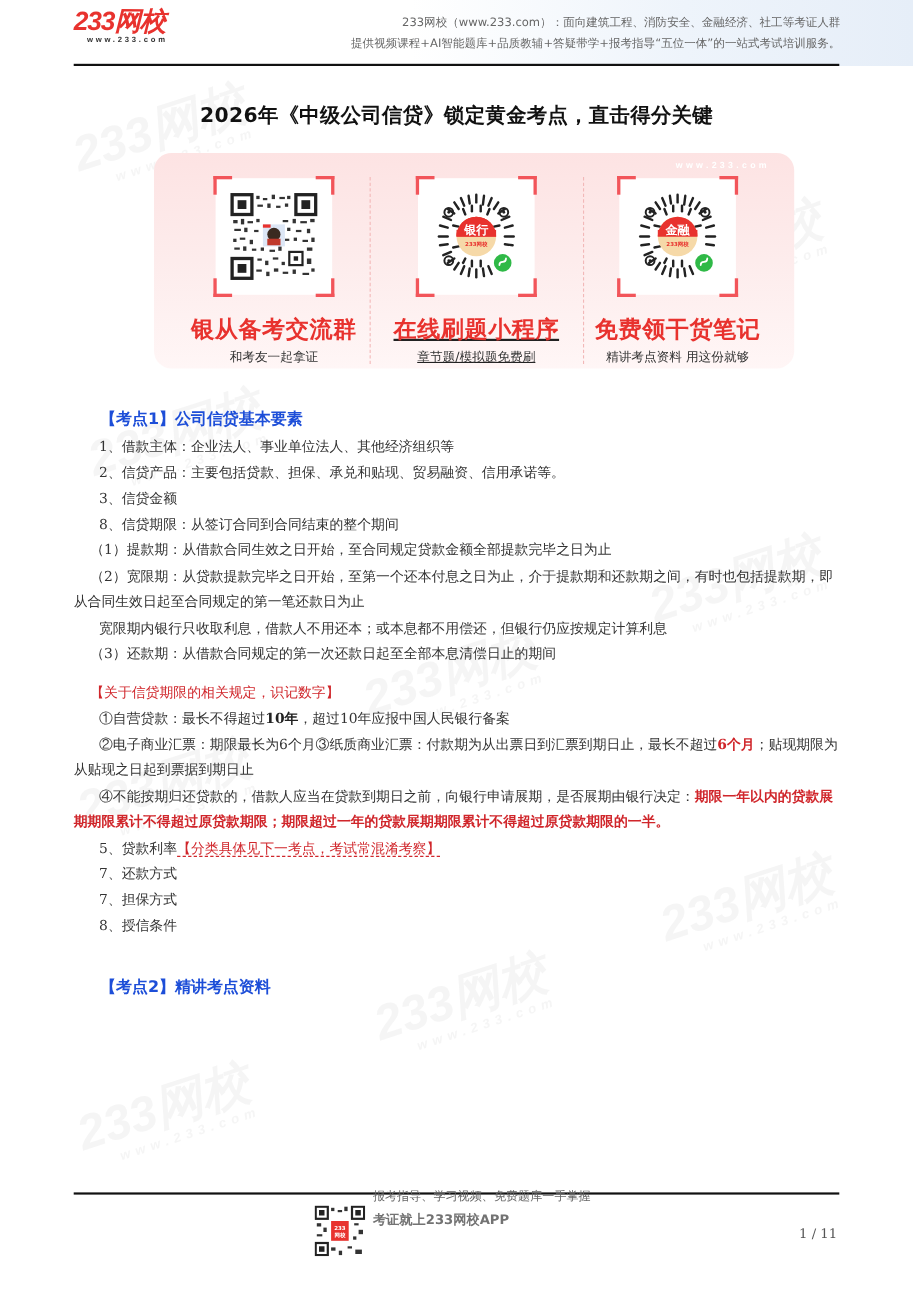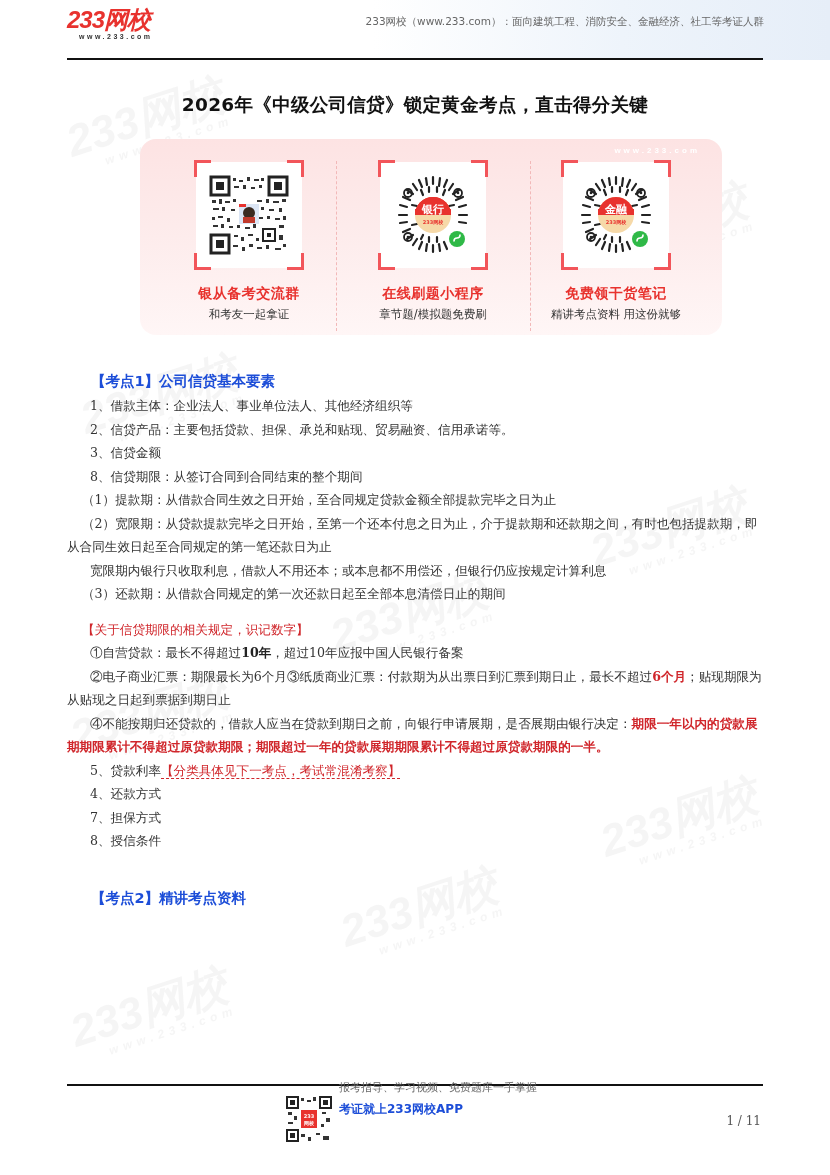--- a/index.html
+++ b/index.html
@@ -28,50 +28,51 @@
   .banner-url { position: absolute; right: 22px; top: 7px; font-size: 8px; letter-spacing: 3px; color: #ffffff; font-family: "Liberation Sans", sans-serif; font-weight: bold; }
   .banner-sep { position: absolute; top: 22px; height: 170px; width: 0; border-left: 1px dashed #f2b8b8; }
   .card { position: absolute; top: 23px; width: 180px; text-align: center; }
   .qr-frame { position: relative; margin: 0 auto; width: 106px; height: 106px; background: #fff; }
   .corner { position: absolute; width: 14px; height: 14px; border-color: #f2555a; border-style: solid; border-width: 0; }
   .c-tl { left: -2px; top: -2px; border-top-width: 3px; border-left-width: 3px; }
   .c-tr { right: -2px; top: -2px; border-top-width: 3px; border-right-width: 3px; }
   .c-bl { left: -2px; bottom: -2px; border-bottom-width: 3px; border-left-width: 3px; }
   .c-br { right: -2px; bottom: -2px; border-bottom-width: 3px; border-right-width: 3px; }
   .qr-inner { position: absolute; left: 13px; top: 13px; width: 80px; height: 80px; }
-  .card-title { margin-top: 17px; font-family: "DejaVu Sans", sans-serif; font-weight: bold; font-size: 14px; color: #e8322e; letter-spacing: 0.5px; }
+  .card-title { margin-top: 17px; font-family: "DejaVu Sans", sans-serif; font-weight: bold; font-size: 21px; color: #e8322e; letter-spacing: 0.5px; }
   .card-sub { margin-top: 4px; font-family: "DejaVu Sans", sans-serif; font-size: 11.5px; color: #333; }
 
   
   .content { position: absolute; left: 67px; top: 368px; width: 696px; font-family: "DejaVu Serif", "Liberation Serif", serif; font-size: 12.6px; color: #333; line-height: 23.5px; }
   .section-heading { font-family: "DejaVu Sans", sans-serif; font-weight: bold; font-size: 14.5px; color: #1d4ed8; padding-left: 24px; height: 26px; line-height: 26px; }
   .line { text-indent: 23px; }
   .line.indent-paren { text-indent: 15px; }
   .red { color: #d0262b; margin-top: 12px; }
   .red-bold { color: #d0262b; font-weight: bold; }
   .bold { font-weight: bold; color: #222; }
   .dotted-u { border-bottom: 1px dashed #d0262b; }
 
   
   .footer-rule { position: absolute; left: 67px; top: 1084px; width: 696px; height: 2px; background: #111; }
   .footer-qr { position: absolute; left: 286px; top: 1096px; width: 46px; height: 46px; }
-  .footer-title { position: absolute; left: 339px; top: 1101px; font-family: "DejaVu Sans", sans-serif; font-weight: bold; font-size: 12px; color: #1d4ed8; }
+  .footer-title { position: absolute; left: 339px; top: 1101px; font-family: "DejaVu Sans", sans-serif; font-weight: bold; font-size: 12px; color: #737373; }
   .footer-sub { position: absolute; left: 339px; top: 1080px; font-family: Liberation Serif, serif; font-size: 11px; color: #666; }
   .page-num { position: absolute; right: 69px; top: 1114px; font-family: "DejaVu Serif", serif; font-size: 12px; color: #555; }
 </style>
 </head>
 <body>
 
 <div class="header">
   <div class="logo">
     <div class="logo-main">233网校</div>
     <div class="logo-sub">www.233.com</div>
   </div>
   <div class="header-text">
     <div>233网校（www.233.com）：面向建筑工程、消防安全、金融经济、社工等考证人群</div>
+    <div>提供视频课程+AI智能题库+品质教辅+答疑带学+报考指导“五位一体”的一站式考试培训服务。</div>
   </div>
 </div>
 <div class="header-rule"></div>
 
 <div class="wm" style="left:66px;top:95px;">
     <div class="big">233网校</div>
     <div class="small">www.233.com</div>
   </div>
 <div class="wm" style="left:590px;top:200px;">
     <div class="big">233网校</div>
@@ -183,21 +184,21 @@
         <rect x="30" y="29" width="20" height="20" fill="#dce6f5"></rect>
         <circle cx="40" cy="38" r="6" fill="#3a2a20"></circle>
           <rect x="34" y="42" width="12" height="6" fill="#c0392b"></rect>
         <rect x="30" y="29" width="7" height="3" fill="#e8322e"></rect>
       </svg>
     </div>
     <div class="card-title">银从备考交流群</div>
     <div class="card-sub">和考友一起拿证</div>
   </div>
 
-  <div class="card" style="left:203px;">
+  <div class="card" style="left:203px;text-decoration:underline;">
     <div class="qr-frame">
       <span class="corner c-tl"></span>
         <span class="corner c-tr"></span>
         <span class="corner c-bl"></span>
         <span class="corner c-br"></span>
       <svg class="qr-inner" viewBox="0 0 80 80">
         <g stroke="#222" stroke-width="2.2" stroke-linecap="round">
           <line x1="40" y1="2" x2="40" y2="9"></line>
             <line x1="47" y1="3" x2="46" y2="11"></line>
             <line x1="33" y1="3" x2="34" y2="10"></line>
@@ -326,21 +327,21 @@
   <div class="line">8、信贷期限：从签订合同到合同结束的整个期间</div>
   <div class="line indent-paren">（1）提款期：从借款合同生效之日开始，至合同规定贷款金额全部提款完毕之日为止</div>
   <div class="line indent-paren">（2）宽限期：从贷款提款完毕之日开始，至第一个还本付息之日为止，介于提款期和还款期之间，有时也包括提款期，即从合同生效日起至合同规定的第一笔还款日为止</div>
   <div class="line">宽限期内银行只收取利息，借款人不用还本；或本息都不用偿还，但银行仍应按规定计算利息</div>
   <div class="line indent-paren">（3）还款期：从借款合同规定的第一次还款日起至全部本息清偿日止的期间</div>
   <div class="line red" style="text-indent:15px;">【关于信贷期限的相关规定，识记数字】</div>
   <div class="line"><span>①自营贷款：最长不得超过</span><span class="bold">10年</span><span>，超过10年应报中国人民银行备案</span></div>
   <div class="line"><span>②电子商业汇票：期限最长为6个月③纸质商业汇票：付款期为从出票日到汇票到期日止，最长不超过</span><span class="red-bold">6个月</span><span>；贴现期限为从贴现之日起到票据到期日止</span></div>
   <div class="line"><span>④不能按期归还贷款的，借款人应当在贷款到期日之前，向银行申请展期，是否展期由银行决定：</span><span class="red-bold">期限一年以内的贷款展期期限累计不得超过原贷款期限；期限超过一年的贷款展期期限累计不得超过原贷款期限的一半。</span></div>
   <div class="line"><span>5、贷款利率</span><span class="red dotted-u">【分类具体见下一考点，考试常混淆考察】</span></div>
-  <div class="line">4、还款方式</div>
+  <div class="line">7、还款方式</div>
   <div class="line">7、担保方式</div>
   <div class="line">8、授信条件</div>
   <div style="height:32px;"></div>
   <div class="section-heading">【考点2】精讲考点资料</div>
 </div>
 
 <div class="footer-rule"></div>
 <svg class="footer-qr" viewBox="0 0 46 46">
   <rect width="46" height="46" fill="#fff"></rect>
   <rect x="1" y="1" width="11" height="11" fill="none" stroke="#222" stroke-width="2"></rect>

